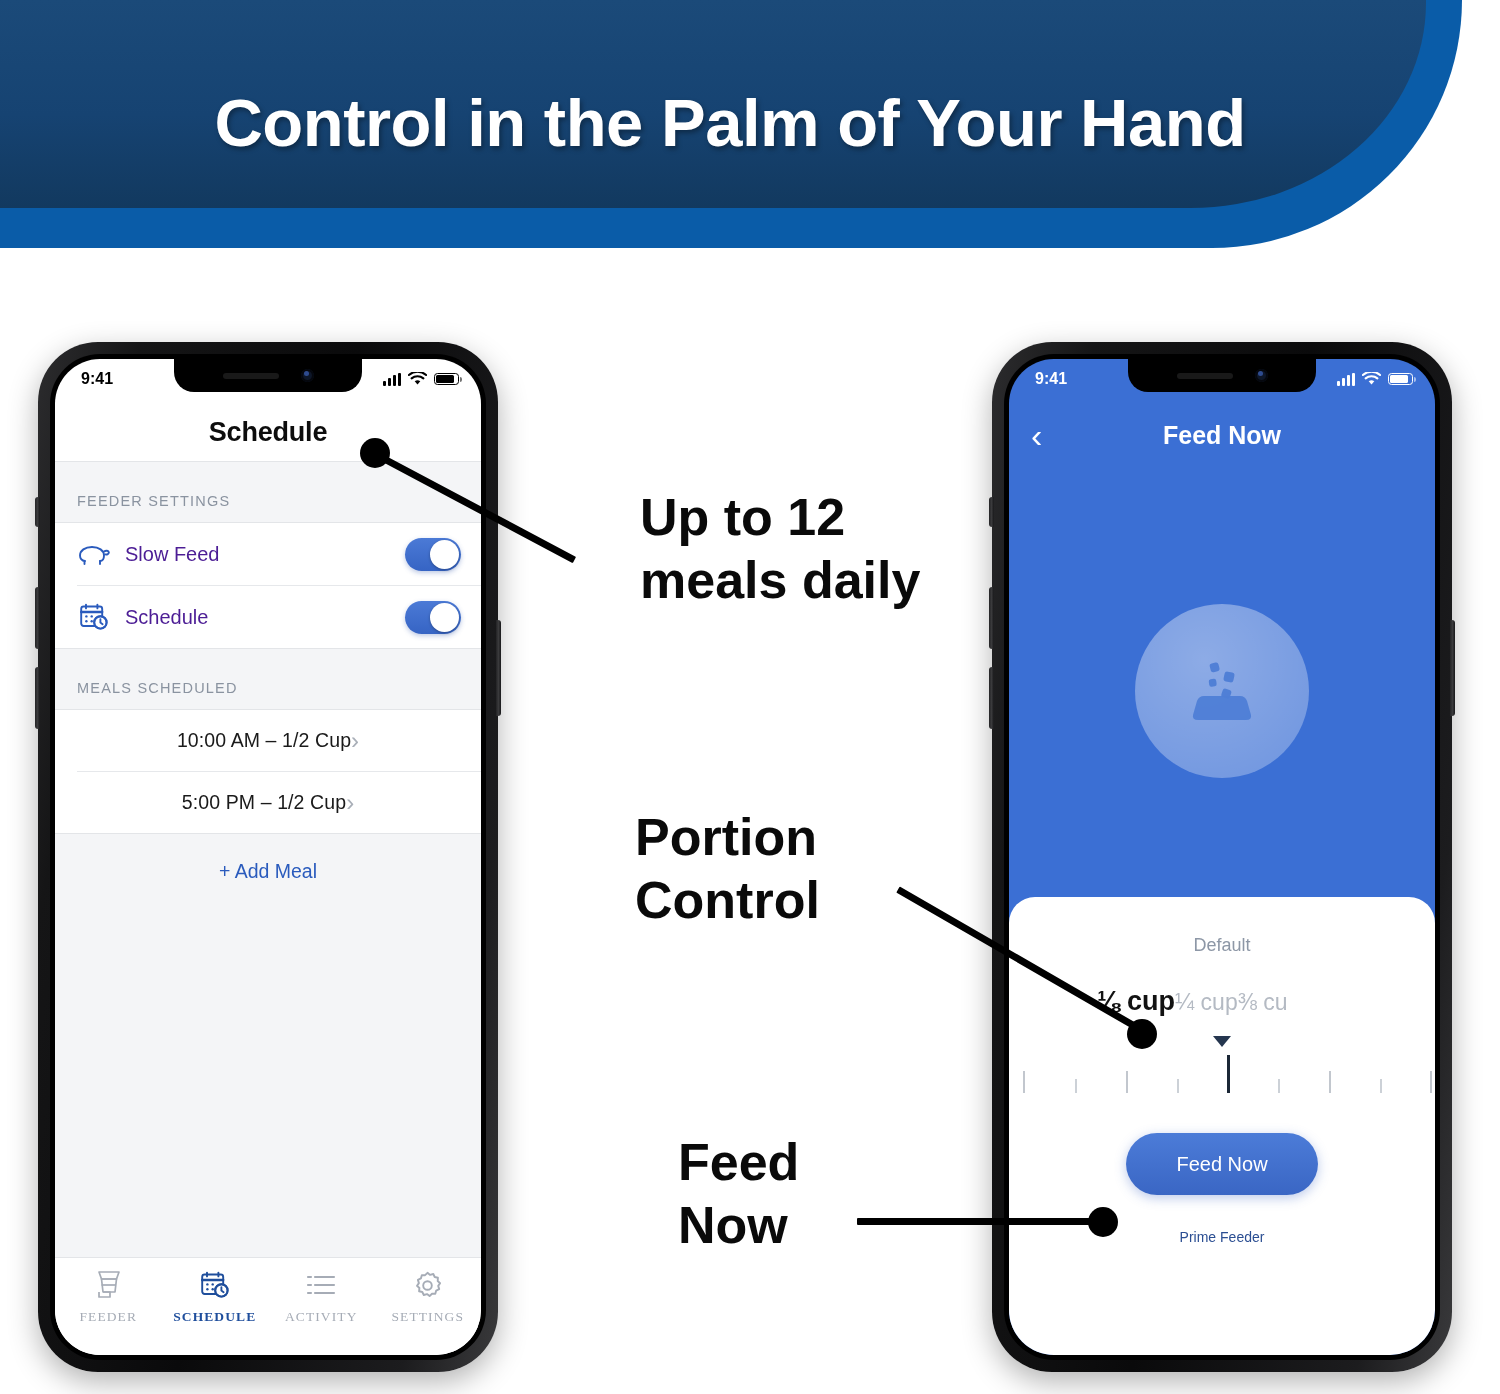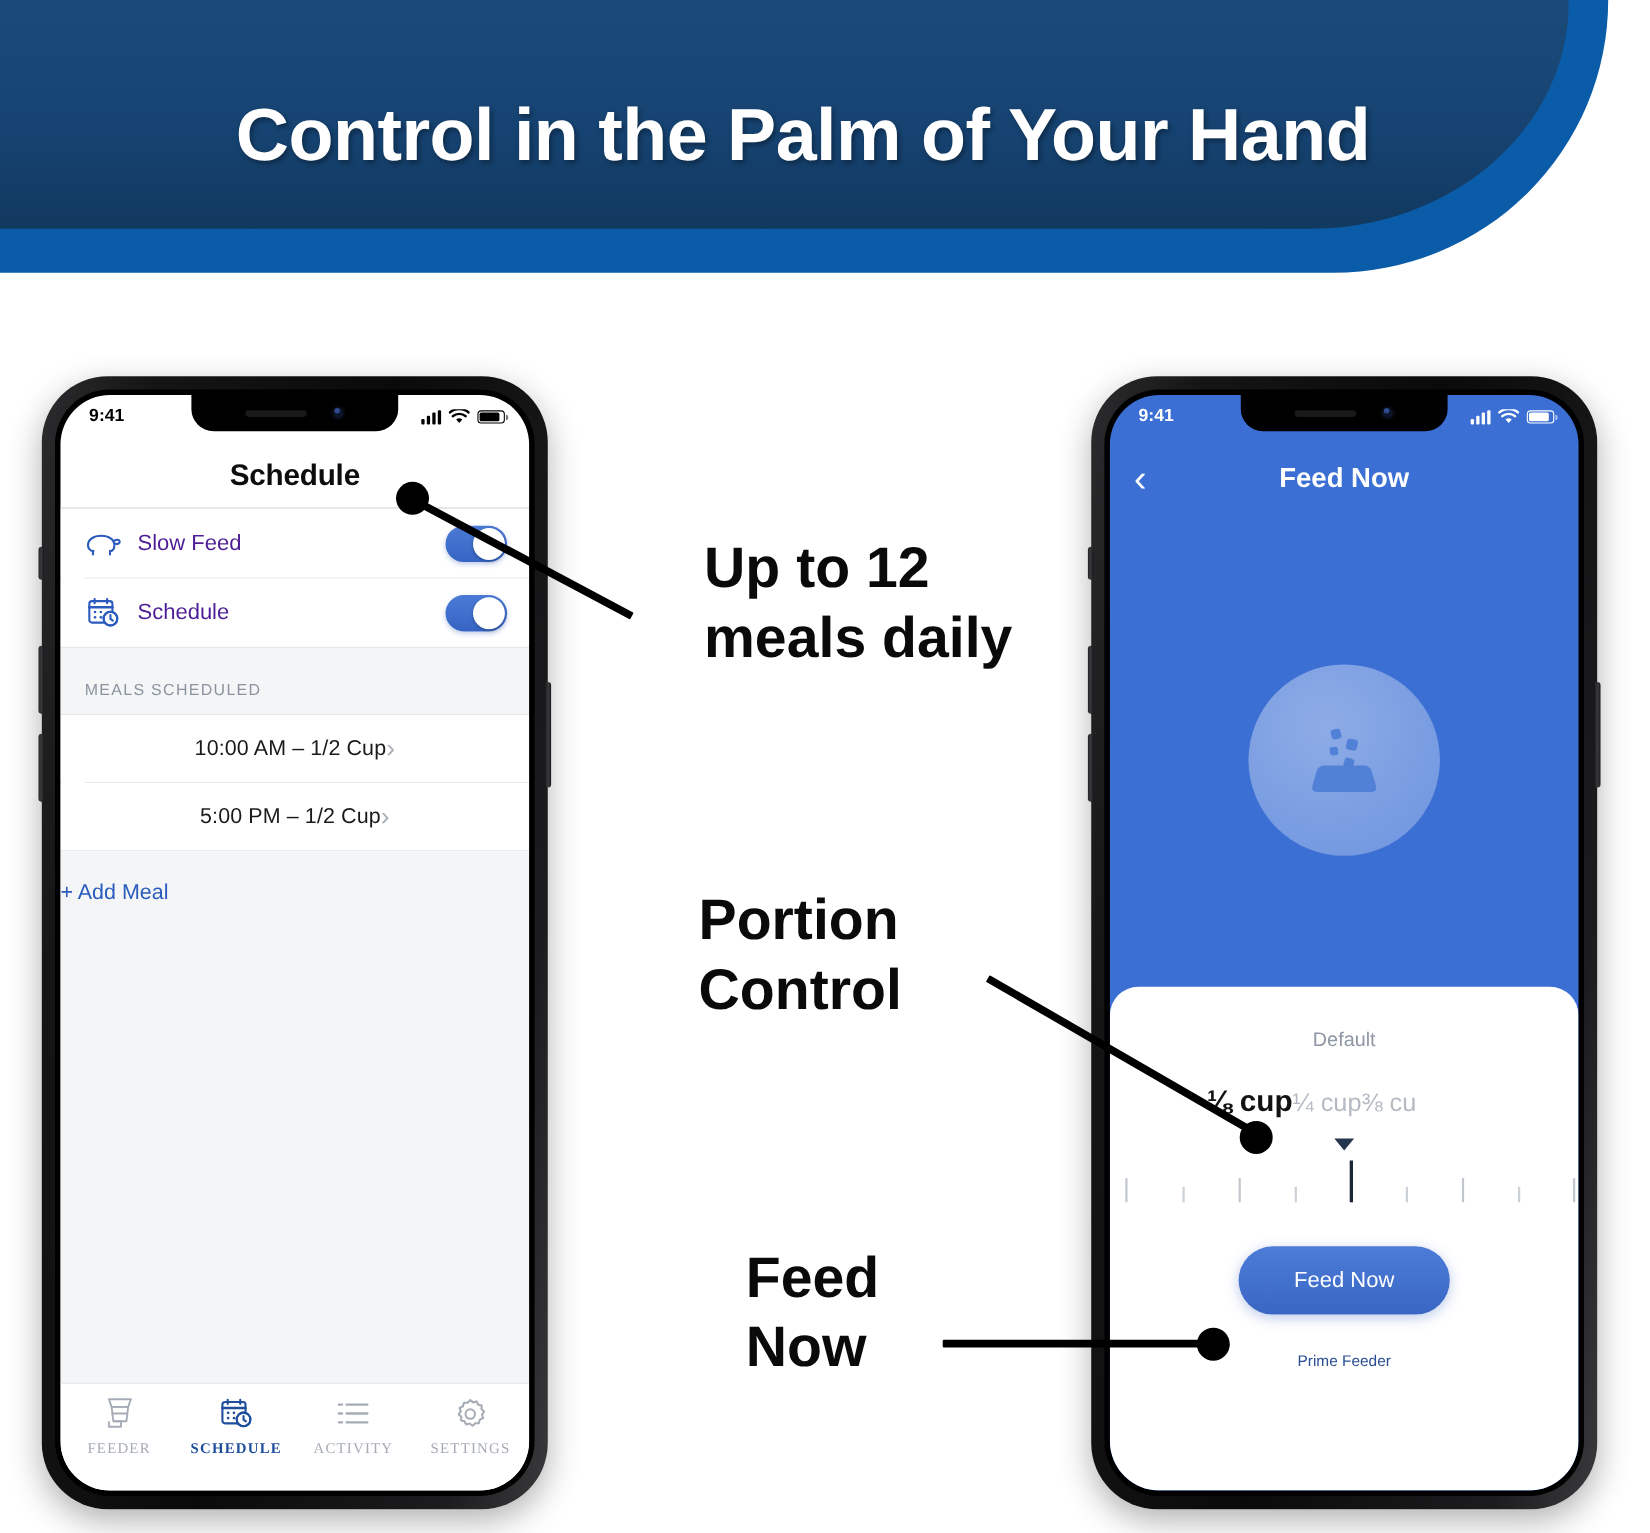--- a/index.html
+++ b/index.html
@@ -115,21 +115,21 @@
   }
   .toggle::after{ content:""; position:absolute; right:2px; top:2px; width:29px;height:29px;
     border-radius:50%; background:#fff; box-shadow:0 1px 3px rgba(0,0,0,.3); }
   .sep-inset { height:1px; background:#e6e8eb; margin-left:22px; }
   .meal-row {
     background:#fff; height:61px; display:flex; align-items:center;
     padding:0 22px; justify-content:center;
   }
   .meal-text { font-size:19.5px; color:#1a1a1a; letter-spacing:.1px; }
   .chev { color:#a9afb8; font-size:24px; font-weight:300; line-height:1; }
-  .add-zone { background:#f4f5f7; padding: 26px 0 0; }
+  .add-zone { background:#f4f5f7; padding: 26px 0 0; text-align:center; }
   .add-meal { font-size:19.5px; color:#2a5bbd; font-weight:500; display:inline-block; }
   .l-fill { background:#f4f5f7; flex:1; }
   .tabbar {
     height:98px; background:#fff; border-top:1px solid #e3e5e8;
     display:flex; align-items:flex-start; padding-top:10px;
   }
   .tab { flex:1; display:flex; flex-direction:column; align-items:center; gap:7px;font-family:Liberation Serif, serif; }
   .tab-ico { height:34px; display:flex; align-items:center; justify-content:center; color:#a6acb6; }
   .tab-lbl { font-size:13.5px; letter-spacing:1.1px; color:#a6acb6; font-weight:500; }
   .tab.active .tab-ico, .tab.active .tab-lbl { color:#1f4e9c; }
@@ -228,20 +228,21 @@
                 <span></span>
               </div>
           </div>
         </div>
 
         <div class="nav-title">Schedule</div>
 
         <div style="position:absolute; top:102px; left:0; right:0; bottom:0; display:flex; flex-direction:column;">
           <div class="sep"></div>
 
+          <div class="sec-head sec-head-tall">FEEDER SETTINGS</div>
           <div class="sep"></div>
 
           <div class="row">
             <span class="row-icon">
               <svg width="32" height="24" viewBox="0 0 32 24" fill="none" stroke="#2a5bbd" stroke-width="1.9" stroke-linecap="round" stroke-linejoin="round">
                 <path d="M7 19 C3.5 19 2 16 2 13.5 C2 8.5 7 5 14 5 C21 5 26 8.5 26 13.5 C26 16 25 19 22 19"></path>
                 <path d="M26 9.5 C28 8.2 30.5 8.6 30.8 10.2 C31.1 11.9 29 12.8 27.2 12.4"></path>
                 <path d="M6.5 19 L6.5 22"></path>
                   <path d="M22 19 L22 22"></path>
               </svg>

